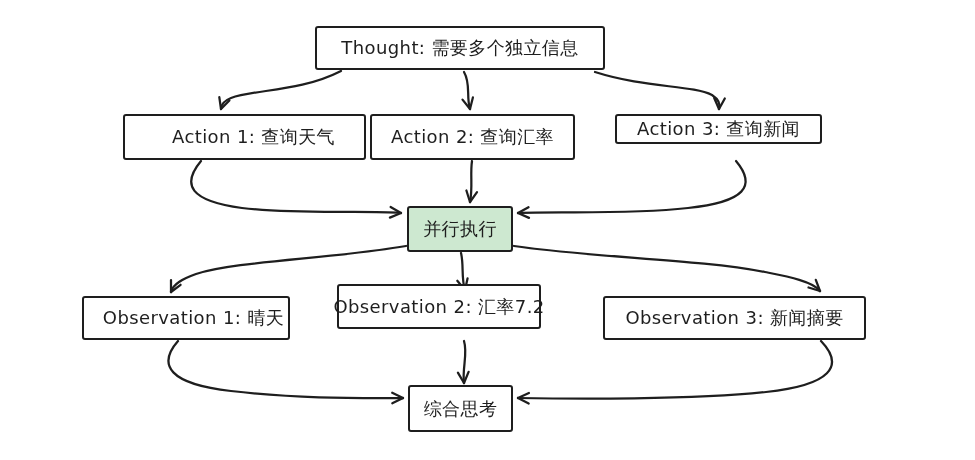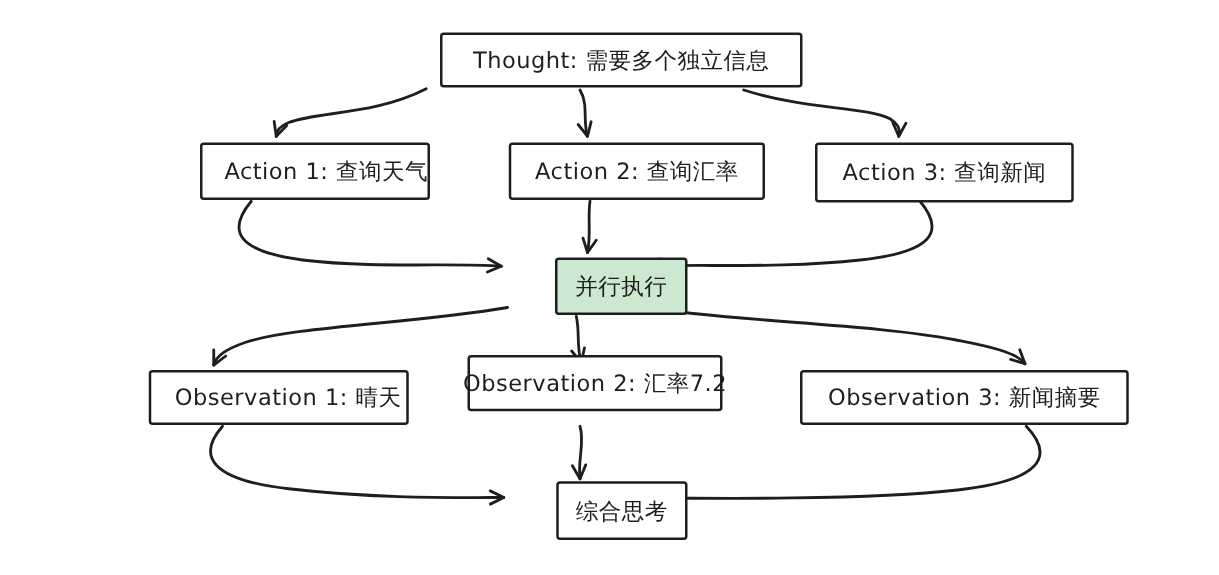--- a/index.html
+++ b/index.html
@@ -21,28 +21,27 @@
   .node{
     position:absolute;z-index:2;
     display:flex;align-items:center;justify-content:center;
     background:var(--node-fill);
     border:2px solid var(--stroke);
     border-radius:3px;
     color:var(--text);
     font-size:18px;
     letter-spacing:0.4px;
     white-space:nowrap;
-    margin-left:37px;
   }
   .node.green{background:var(--parallel-fill);}
   
   #node-thought    {left:315px;top:26px; width:290px;height:44px;}
-  #node-action1    {left:123px;top:114px;width:184px;height:46px;padding-left:18px;}
+  #node-action1    {left:123px;top:114px;width:243px;height:46px;padding-left:18px;}
   #node-action2    {left:370px;top:114px;width:205px;height:46px;}
-  #node-action3    {left:615px;top:114px;width:207px;height:48px;}
+  #node-action3    {left:615px;top:114px;width:207px;height:30px;}
   #node-parallel   {left:407px;top:206px;width:106px;height:46px;}
   #node-obs1       {left:82px; top:296px;width:208px;height:44px;padding-left:15px;}
   #node-obs2       {left:337px;top:284px;width:204px;height:45px;}
   #node-obs3       {left:603px;top:296px;width:263px;height:44px;}
   #node-synthesis  {left:408px;top:385px;width:105px;height:47px;}
 </style>
 </head>
 <body>
 
 <div class="canvas">

